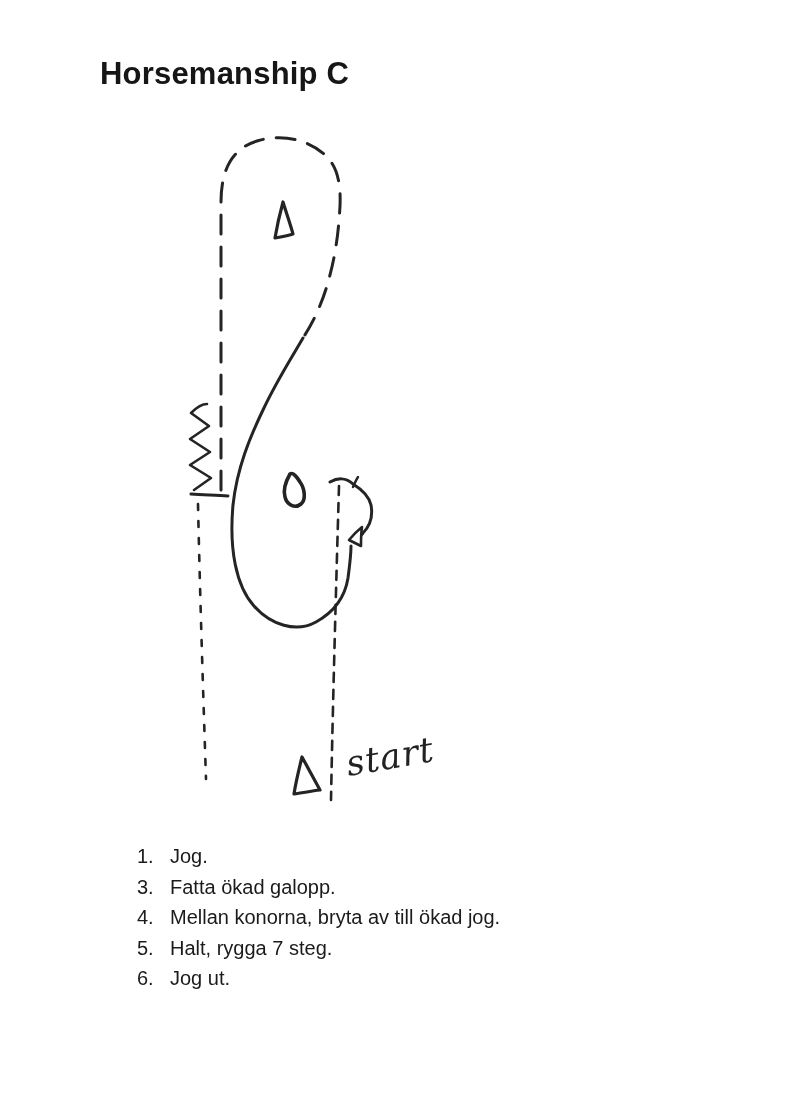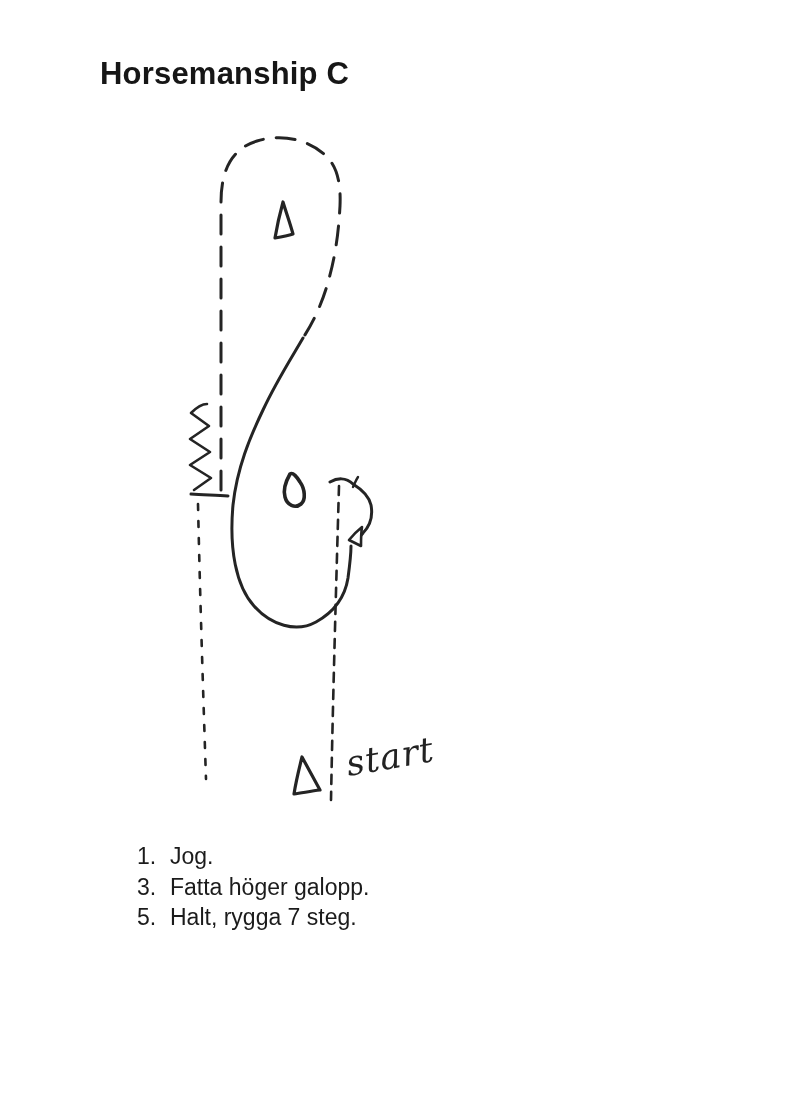--- a/index.html
+++ b/index.html
@@ -31,21 +31,21 @@
     font-style:italic;
     font-size:35px;
     color:#222222;
     transform:rotate(-10deg);
     transform-origin:left bottom;
     letter-spacing:1px;
   }
   .instructions{
     position:absolute;
     left:137px;top:841px;
-    font-size:23px;
+    font-size:20px;
     line-height:30.6px;
     color:#1b1b1b;
   }
   .instr-row{white-space:nowrap;}
   .instr-num{display:inline-block;width:33px;}
 </style>
 </head>
 <body>
 
 <div class="page">
@@ -98,17 +98,19 @@
 
         <path stroke-width="3.2" fill="#ffffff" d="M 302,757 C 308,768 314,779 320,790 C 311,791 302,793 294,794 C 296,781 299,769 302,757 Z"></path>
       </g>
     </svg>
 
     <div class="start-label">start</div>
   </div>
 
   <div class="instructions">
     <div class="instr-row"><span class="instr-num">1.</span><span>Jog.</span></div>
-    <div class="instr-row"><span class="instr-num">3.</span><span>Fatta höger galopp.</span></div>
+    <div class="instr-row"><span class="instr-num">3.</span><span>Fatta ökad galopp.</span></div>
+    <div class="instr-row"><span class="instr-num">4.</span><span>Mellan konorna, bryta av till ökad jog.</span></div>
     <div class="instr-row"><span class="instr-num">5.</span><span>Halt, rygga 7 steg.</span></div>
+    <div class="instr-row"><span class="instr-num">6.</span><span>Jog ut.</span></div>
   </div>
 
 </div>
 
 </body></html>

